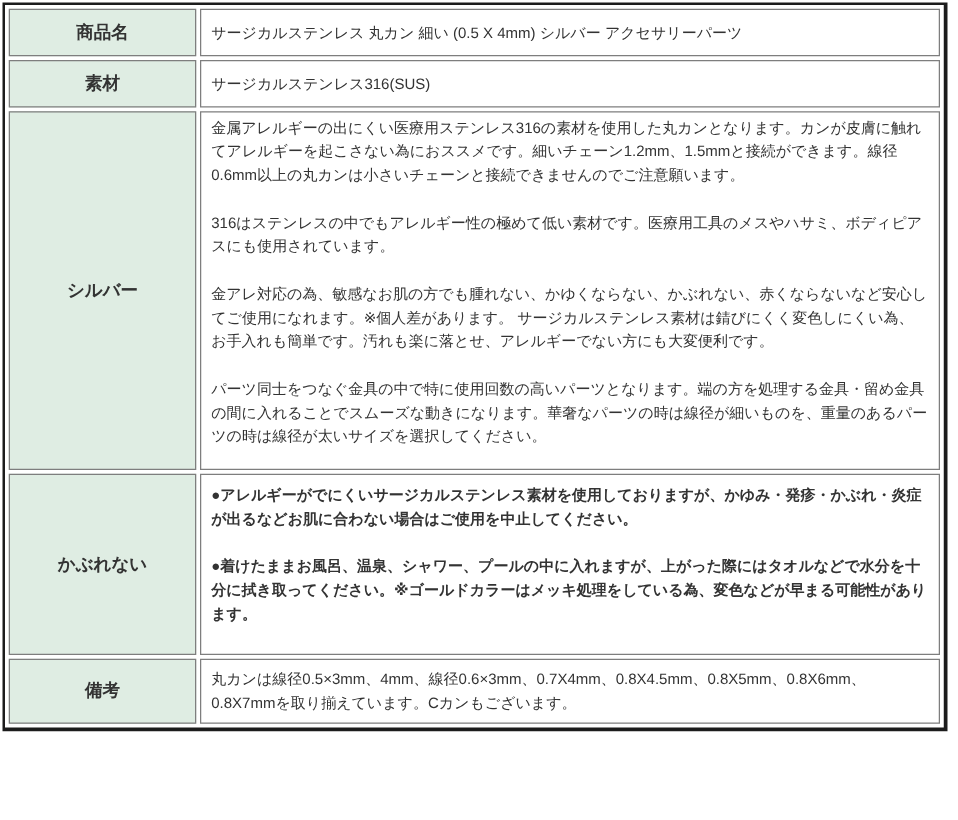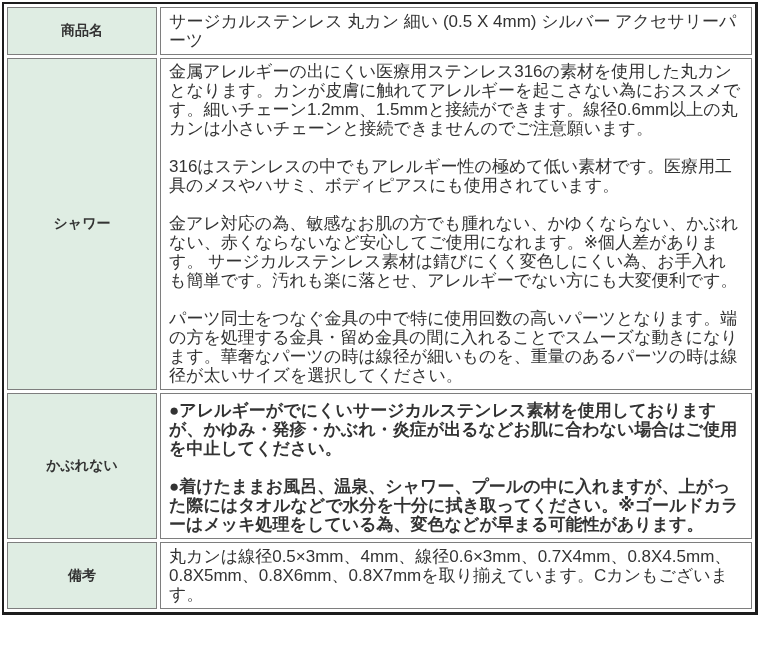--- a/index.html
+++ b/index.html
@@ -28,21 +28,21 @@
     border: 1px solid #7e7e7e;
     font-size: 14px;
     font-weight: bold;
     color: #333333;
     text-align: center;
     vertical-align: middle;
     padding: 2px 4px;
   }
   table.spec td {
     border: 1px solid #7e7e7e;
-    font-size: 17px;
+    font-size: 12px;
     color: #333333;
     line-height: 19px;
     padding: 4px 8px;
     vertical-align: middle;
     white-space: pre-line;
     overflow: hidden;
   }
   tr.r-short th, tr.r-short td { height: 28px; margin-top: 48px; }
   tr.r-desc  td { height: 278px; vertical-align: top; padding-top: 3px; }
   tr.r-note  td { height: 132px; vertical-align: top; padding-top: 7px; font-weight: bold; }
@@ -50,22 +50,26 @@
 </style>
 </head>
 <body>
 
 <table class="spec">
   <tbody>
     <tr class="r-short">
       <th>商品名</th>
       <td>サージカルステンレス 丸カン 細い (0.5 X 4mm) シルバー アクセサリーパーツ</td>
     </tr>
+    <tr class="r-short">
+      <th>素材</th>
+      <td>サージカルステンレス316(SUS)</td>
+    </tr>
     <tr class="r-desc">
-      <th>シャワー</th>
+      <th>シルバー</th>
       <td>金属アレルギーの出にくい医療用ステンレス316の素材を使用した丸カンとなります。カンが皮膚に触れてアレルギーを起こさない為におススメです。細いチェーン1.2mm、1.5mmと接続ができます。線径0.6mm以上の丸カンは小さいチェーンと接続できませんのでご注意願います。
 
 316はステンレスの中でもアレルギー性の極めて低い素材です。医療用工具のメスやハサミ、ボディピアスにも使用されています。
 
 金アレ対応の為、敏感なお肌の方でも腫れない、かゆくならない、かぶれない、赤くならないなど安心してご使用になれます。※個人差があります。 サージカルステンレス素材は錆びにくく変色しにくい為、お手入れも簡単です。汚れも楽に落とせ、アレルギーでない方にも大変便利です。
 
 パーツ同士をつなぐ金具の中で特に使用回数の高いパーツとなります。端の方を処理する金具・留め金具の間に入れることでスムーズな動きになります。華奢なパーツの時は線径が細いものを、重量のあるパーツの時は線径が太いサイズを選択してください。</td>
     </tr>
     <tr class="r-note">
       <th>かぶれない</th>

